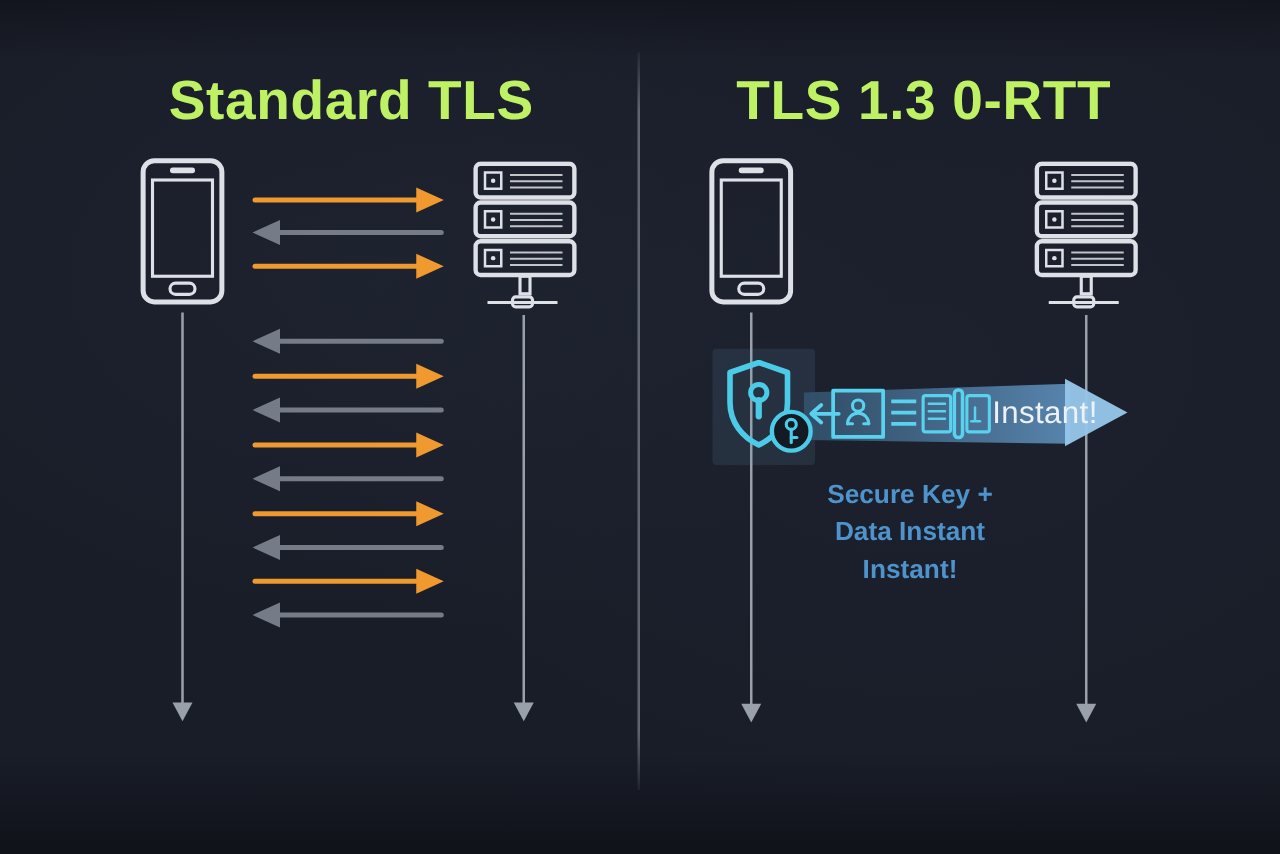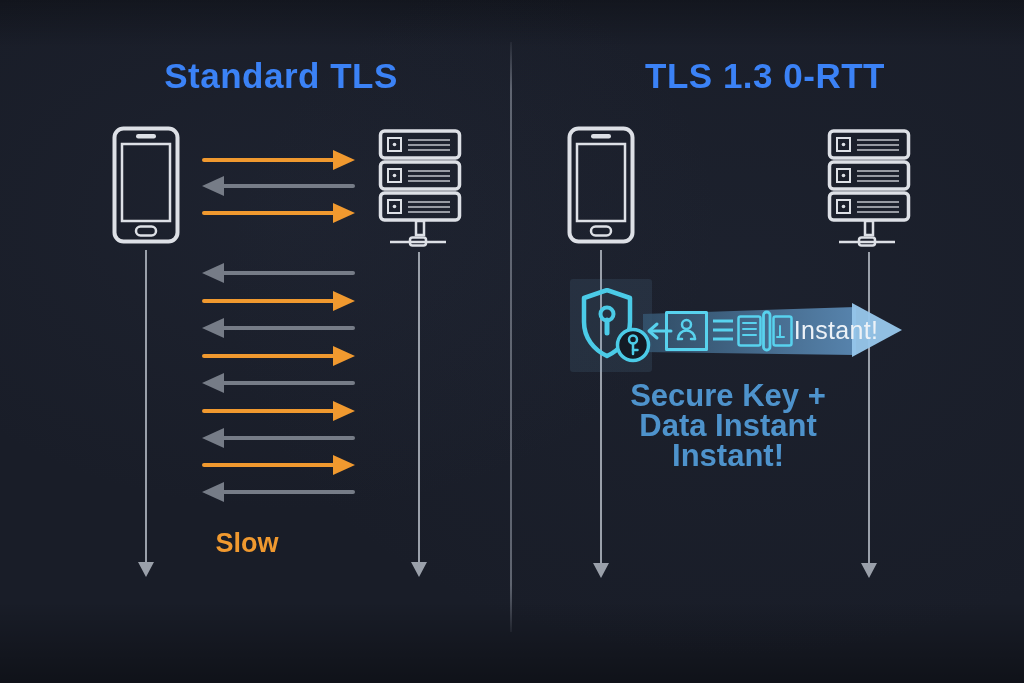--- a/index.html
+++ b/index.html
@@ -10,24 +10,24 @@
   }
   .stage::before{
     content:'';position:absolute;inset:0;pointer-events:none;z-index:0;
     background:
       radial-gradient(ellipse 620px 420px at 28% 32%, rgba(62,72,98,0.12), transparent 70%),
       radial-gradient(ellipse 720px 520px at 72% 42%, rgba(58,70,96,0.10), transparent 72%),
       linear-gradient(to bottom, rgba(0,0,0,0.28), transparent 7%, transparent 88%, rgba(0,0,0,0.38));
   }
   .title{
     position:absolute;z-index:3;text-align:center;
-    font-size:35px;font-weight:700;color:#3b82f6;letter-spacing:0.5px;
+    font-size:44px;font-weight:700;color:#bef264;letter-spacing:0.5px;
   }
   .title.left-t{left:121px;top:56px;width:320px;}
-  .title.right-t{left:605px;top:56px;width:320px;}
+  .title.right-t{left:579px;top:56px;width:320px;}
   .divider{
     position:absolute;left:510px;top:42px;width:2px;height:590px;z-index:1;
     background:linear-gradient(to bottom, rgba(152,158,170,0.08), rgba(152,158,170,0.55) 8%, rgba(152,158,170,0.55) 92%, rgba(152,158,170,0.08));
   }
   .icon-svg{position:absolute;z-index:3;}
   .lifeline{position:absolute;width:2px;background:#9aa0aa;z-index:1;}
   .lifeline::after{
     content:'';position:absolute;bottom:-14px;left:-7px;
     border-left:8px solid transparent;border-right:8px solid transparent;
     border-top:15px solid #9aa0aa;
@@ -43,21 +43,21 @@
   .msg-arrow.right.orange::before{left:0;right:18px;background:#f0992f;}
   .msg-arrow.right.orange::after{right:0;border-left:22px solid #f0992f;}
   .msg-arrow.left.gray::before{left:18px;right:0;background:#767c87;}
   .msg-arrow.left.gray::after{left:0;border-right:22px solid #767c87;}
   .caption-left{
     position:absolute;left:146px;top:527px;width:202px;z-index:3;
     text-align:center;color:#f0992f;font-size:27px;line-height:32px;font-weight:600;
   }
   .caption-right{
     position:absolute;left:612px;top:381px;width:232px;z-index:4;
-    text-align:center;color:#4e93cc;font-size:31px;line-height:30px;font-weight:600;
+    text-align:center;color:#4e93cc;font-size:21px;line-height:30px;font-weight:600;
   }
   .shield-panel{
     position:absolute;left:570px;top:279px;width:82px;height:93px;z-index:2;
     background:rgba(118,162,206,0.12);border-radius:3px;
   }
   .banner-label{
     position:absolute;left:792px;top:316px;width:88px;z-index:5;
     text-align:center;color:#edf2f7;font-size:25px;font-weight:500;letter-spacing:0.3px;
   }
   .z4{z-index:4;} .z5{z-index:5;}
@@ -114,21 +114,20 @@
       <div class="msg-arrow left gray" style="top: 318px;"></div>
       <div class="msg-arrow right orange" style="top: 346px;"></div>
       <div class="msg-arrow left gray" style="top: 373px;"></div>
       <div class="msg-arrow right orange" style="top: 401px;"></div>
       <div class="msg-arrow left gray" style="top: 428px;"></div>
       <div class="msg-arrow right orange" style="top: 455px;"></div>
       <div class="msg-arrow left gray" style="top: 482px;"></div>
     </div>
 
   <div class="caption-left">
-    <div>Slow</div>
   </div>
 
   <div class="title right-t">TLS 1.3 0-RTT</div>
 
   <svg class="icon-svg" style="left:567px;top:126px;" width="68" height="118" viewBox="0 0 68 118">
     <g fill="none" stroke="#dde0e6">
       <rect x="2.5" y="2.5" width="63" height="113" rx="9" stroke-width="4"></rect>
       <rect x="10" y="18" width="48" height="77" stroke-width="2.5"></rect>
       <rect x="24" y="8" width="20" height="4.5" rx="2.2" fill="#dde0e6" stroke="none"></rect>
       <rect x="24" y="100.5" width="20" height="9" rx="4.5" stroke-width="2.5"></rect>

